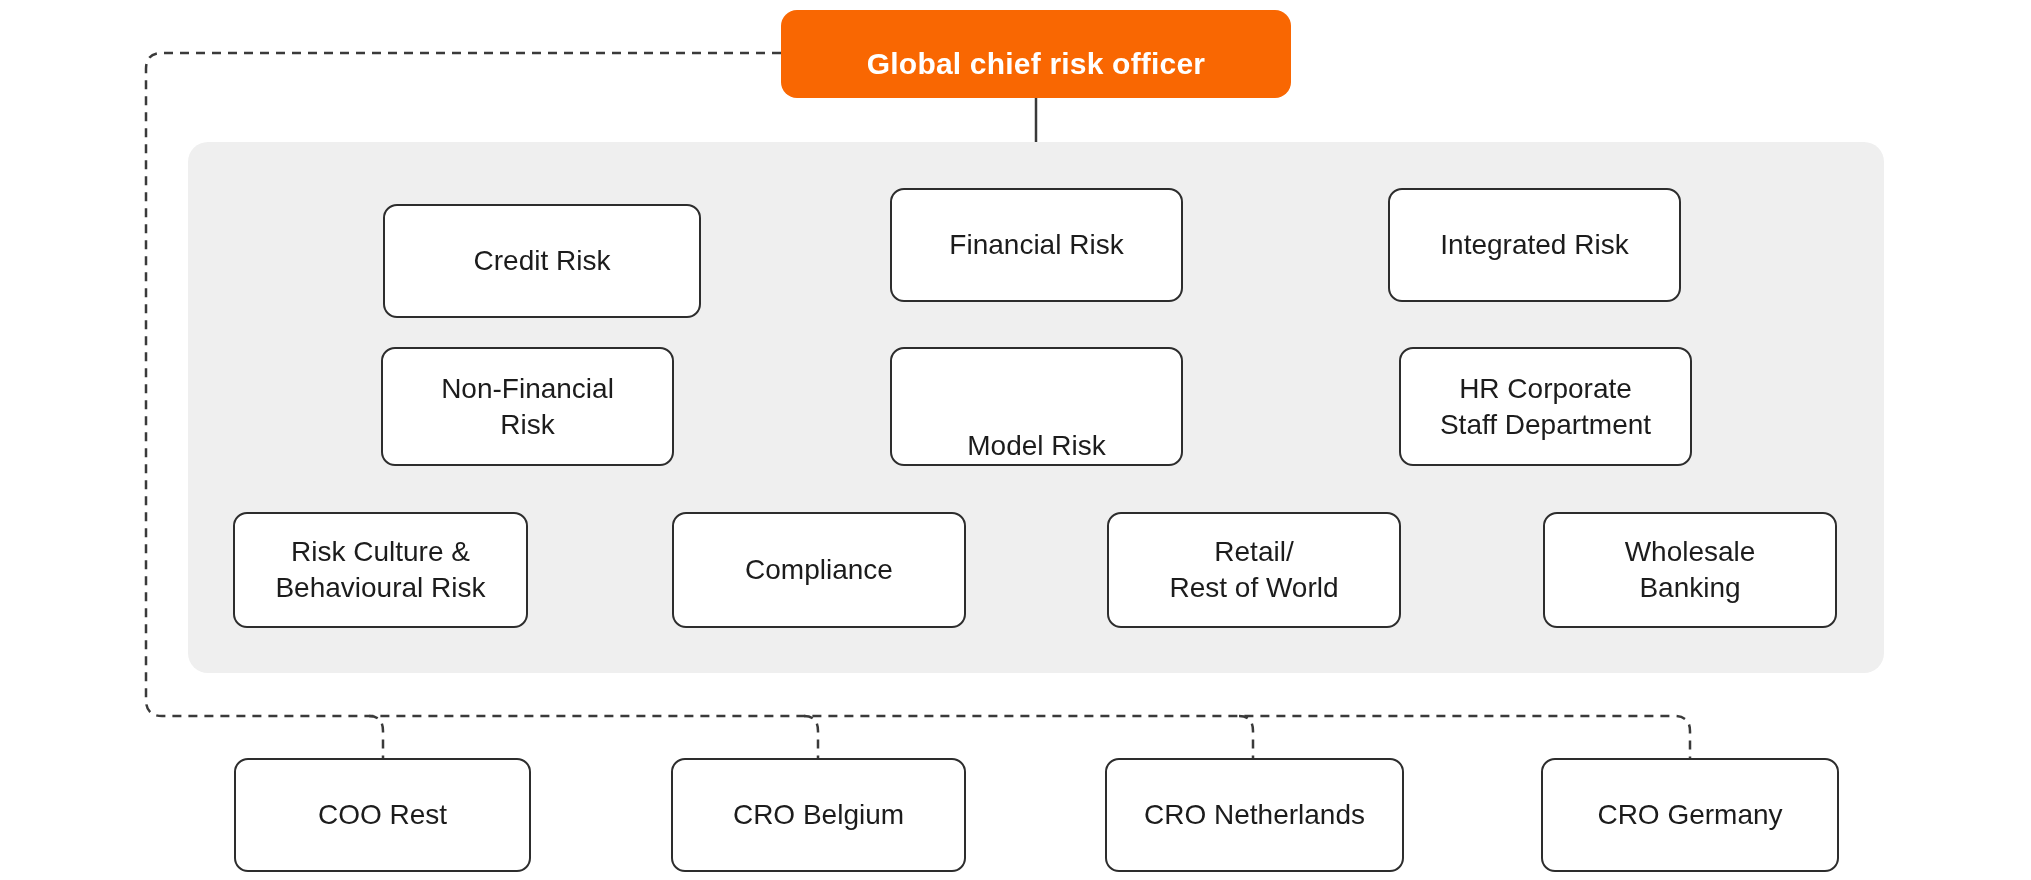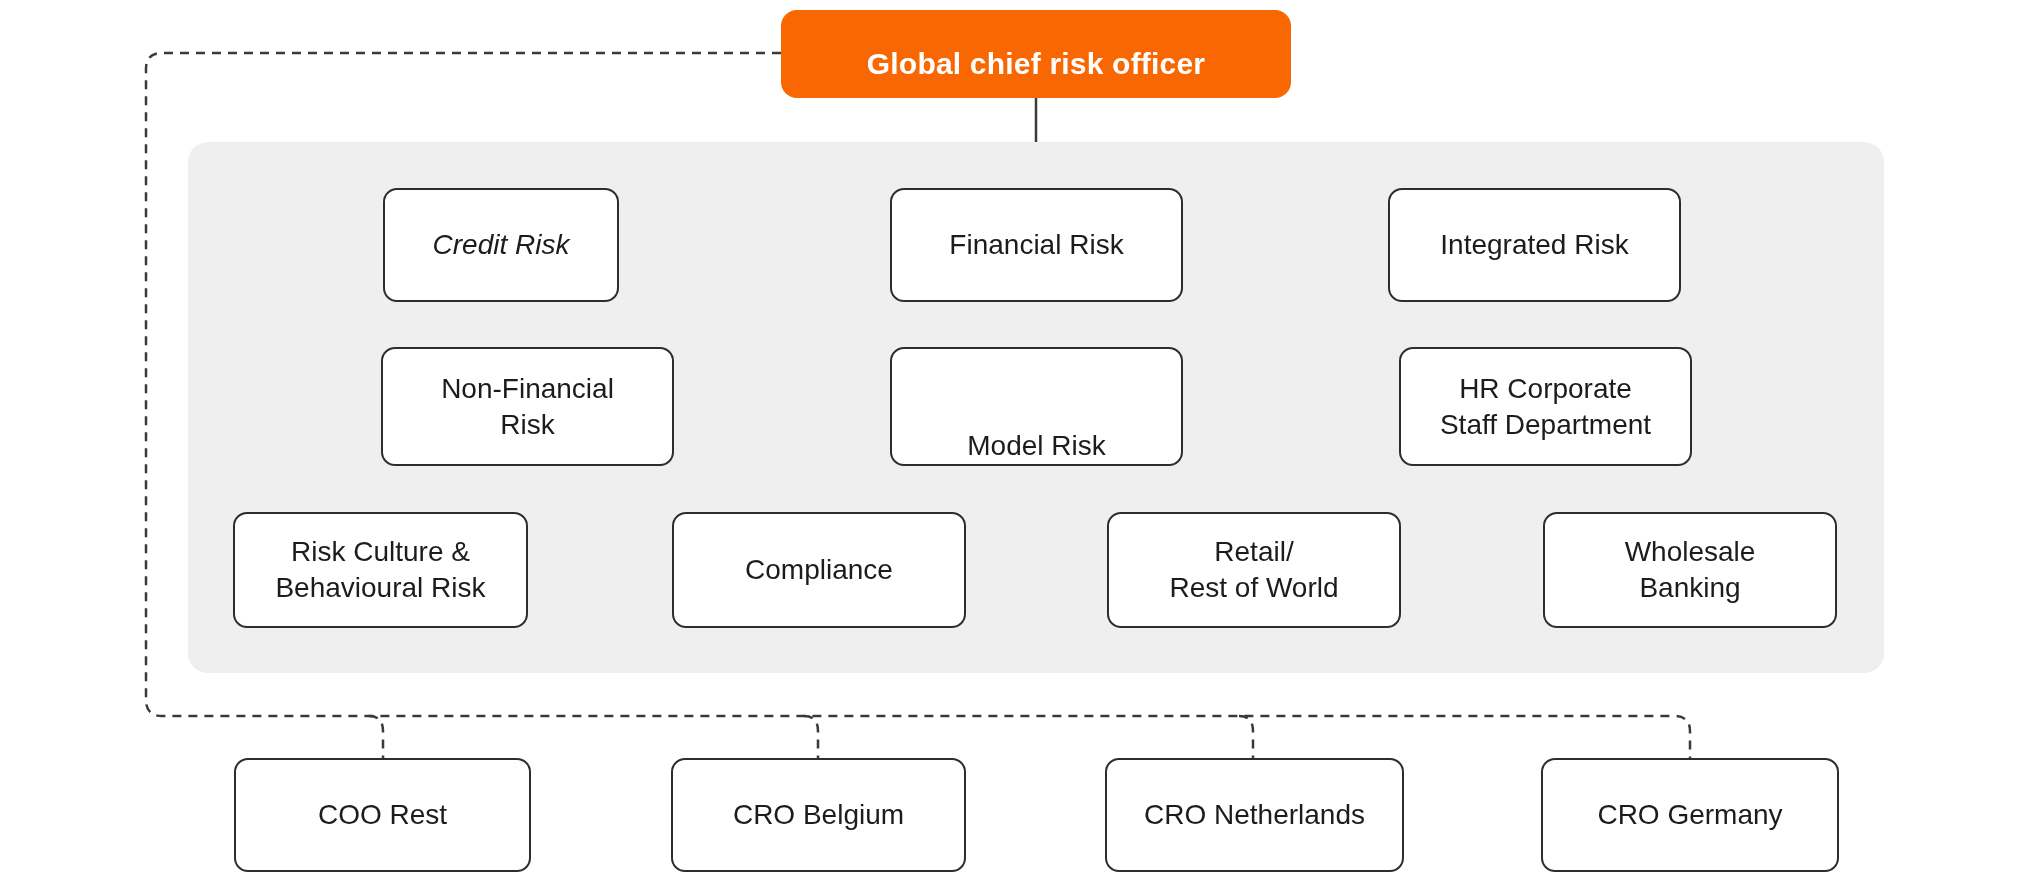--- a/index.html
+++ b/index.html
@@ -62,21 +62,21 @@
     box-sizing: border-box;
   }
   .node .label {
     color: #1C1C1C;
     font-size: 28px;
     line-height: 1.27;
     text-align: center;
     white-space: pre-line;
   }
   
-  .n-credit       { left: 383px;  top: 188px; width: 236px; height: 114px; font-style: italic; }
+  .n-credit       { left: 383px;  top: 204px; width: 318px; height: 114px; }
   .n-financial    { left: 890px;  top: 188px; width: 293px; height: 114px; }
   .n-integrated   { left: 1351px; top: 188px; width: 293px; height: 114px; margin-left: 37px; }
   
   .n-nonfinancial { left: 381px;  top: 347px; width: 293px; height: 119px; }
   .n-model        { left: 890px;  top: 347px; width: 293px; height: 119px; align-items: flex-end; }
   .n-hr           { left: 1399px; top: 347px; width: 293px; height: 119px; }
   
   .n-riskculture  { left: 233px;  top: 512px; width: 295px; height: 116px; }
   .n-compliance   { left: 672px;  top: 512px; width: 294px; height: 116px; }
   .n-retail       { left: 1107px; top: 512px; width: 294px; height: 116px; }

